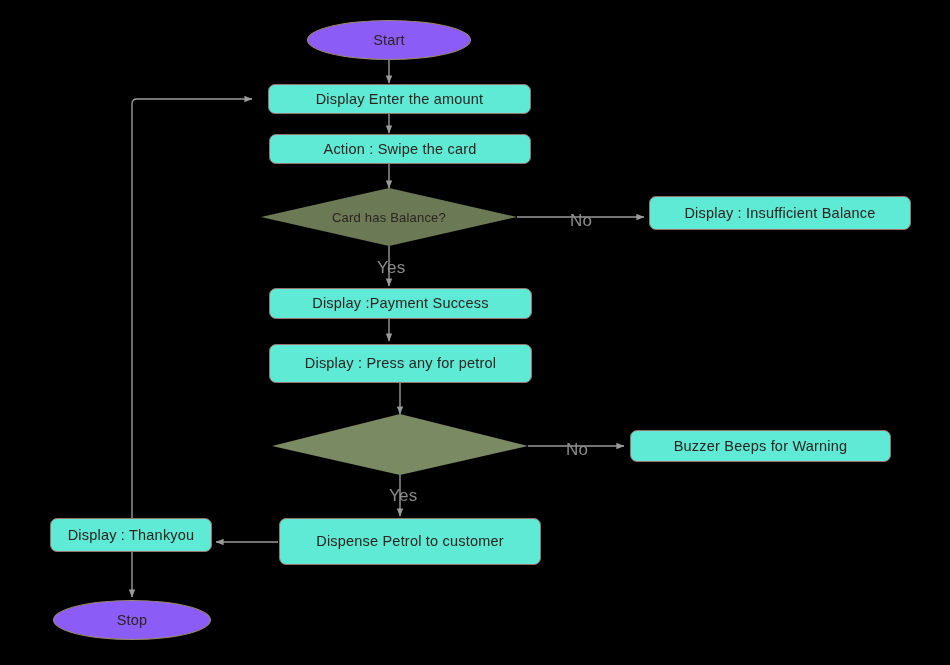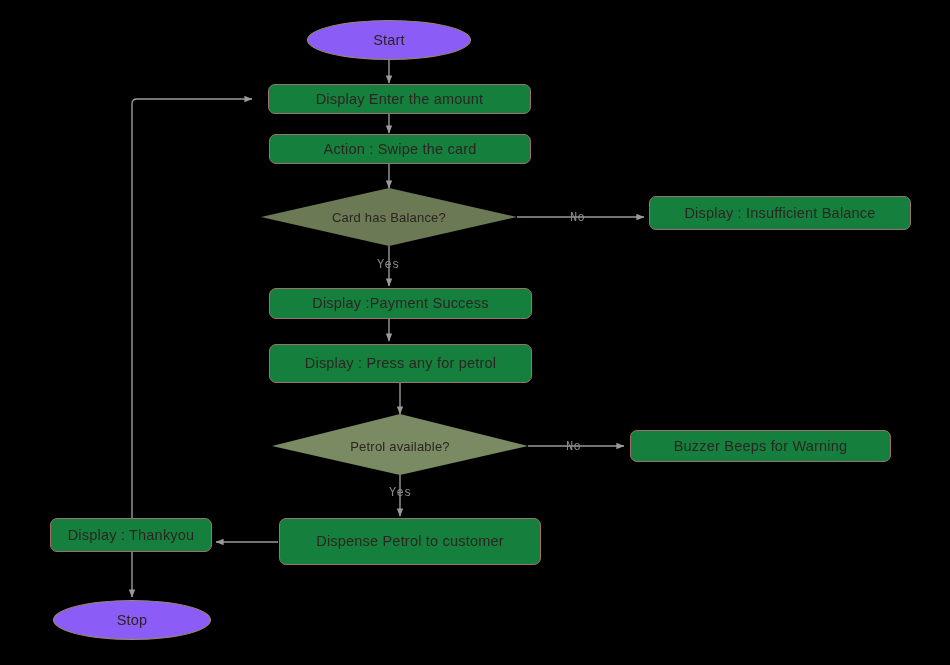--- a/index.html
+++ b/index.html
@@ -5,27 +5,27 @@
   html,body{margin:0;padding:0;background:#000;}
   body{width:950px;height:665px;overflow:hidden;
        font-family:"Liberation Sans","DejaVu Sans",sans-serif;}
   #canvas{position:relative;width:950px;height:665px;background:#000;}
   svg.layer{position:absolute;left:0;top:0;width:950px;height:665px;}
 
   .node{position:absolute;box-sizing:border-box;display:flex;
         align-items:center;justify-content:center;text-align:center;
         color:#2b2420;font-size:14.5px;line-height:1.25;letter-spacing:.2px;
         padding:2px 8px;}
-  .proc{background:#15803d;border:1px solid #9d716b;border-radius:7px;}
+  .proc{background:#5eead4;border:1px solid #9d716b;border-radius:7px;}
   .term{background:#8b5cf6;border:1px solid #9a8a66;border-radius:50%;}
   .dec-label{position:absolute;display:flex;align-items:center;
              justify-content:center;text-align:center;color:#2b2420;
              font-size:13px;letter-spacing:.2px;pointer-events:none;}
-  .edge-label{position:absolute;color:#8c8c8c;font-size:12px;
-              letter-spacing:.3px;white-space:nowrap;font-family:Liberation Mono, monospace;}
+  .edge-label{position:absolute;color:#8c8c8c;font-size:17px;
+              letter-spacing:.3px;white-space:nowrap;}
 </style>
 </head>
 <body>
 
 <div id="canvas">
 
   <svg class="layer" viewBox="0 0 950 665" xmlns="http://www.w3.org/2000/svg">
     <defs>
       <marker id="ah" markerWidth="9" markerHeight="9" refX="7.6" refY="3.2" orient="auto" markerUnits="userSpaceOnUse">
         <path d="M0,0 L8,3.2 L0,6.4 z" fill="#9a9a9a"></path>
@@ -58,21 +58,20 @@
       <path d="M132,566 L132,104 Q132,99 137,99 L252,99" marker-end="url(#ah)"></path>
     </g>
   </svg>
 
   <svg class="layer" viewBox="0 0 950 665" xmlns="http://www.w3.org/2000/svg">
     <polygon points="389,188 517,217 389,246 261,217" fill="#6b7a55"></polygon>
     <polygon points="400,414 528,446 400,475 272,446" fill="#7a8a63"></polygon>
   </svg>
 
   <div class="dec-label" style="left:299px;top:205px;width:180px;height:24px;">Card has Balance?</div>
-  <div class="dec-label" style="left:320px;top:434px;width:160px;height:24px;">Petrol available?</div>
 
   <div class="node term" style="left:307px;top:20px;width:164px;height:40px;">
     <span>Start</span>
   </div>
 
   <div class="node term" style="left:53px;top:600px;width:158px;height:40px;">
     <span>Stop</span>
   </div>
 
   <div class="node proc" style="left:268px;top:84px;width:263px;height:30px;">

